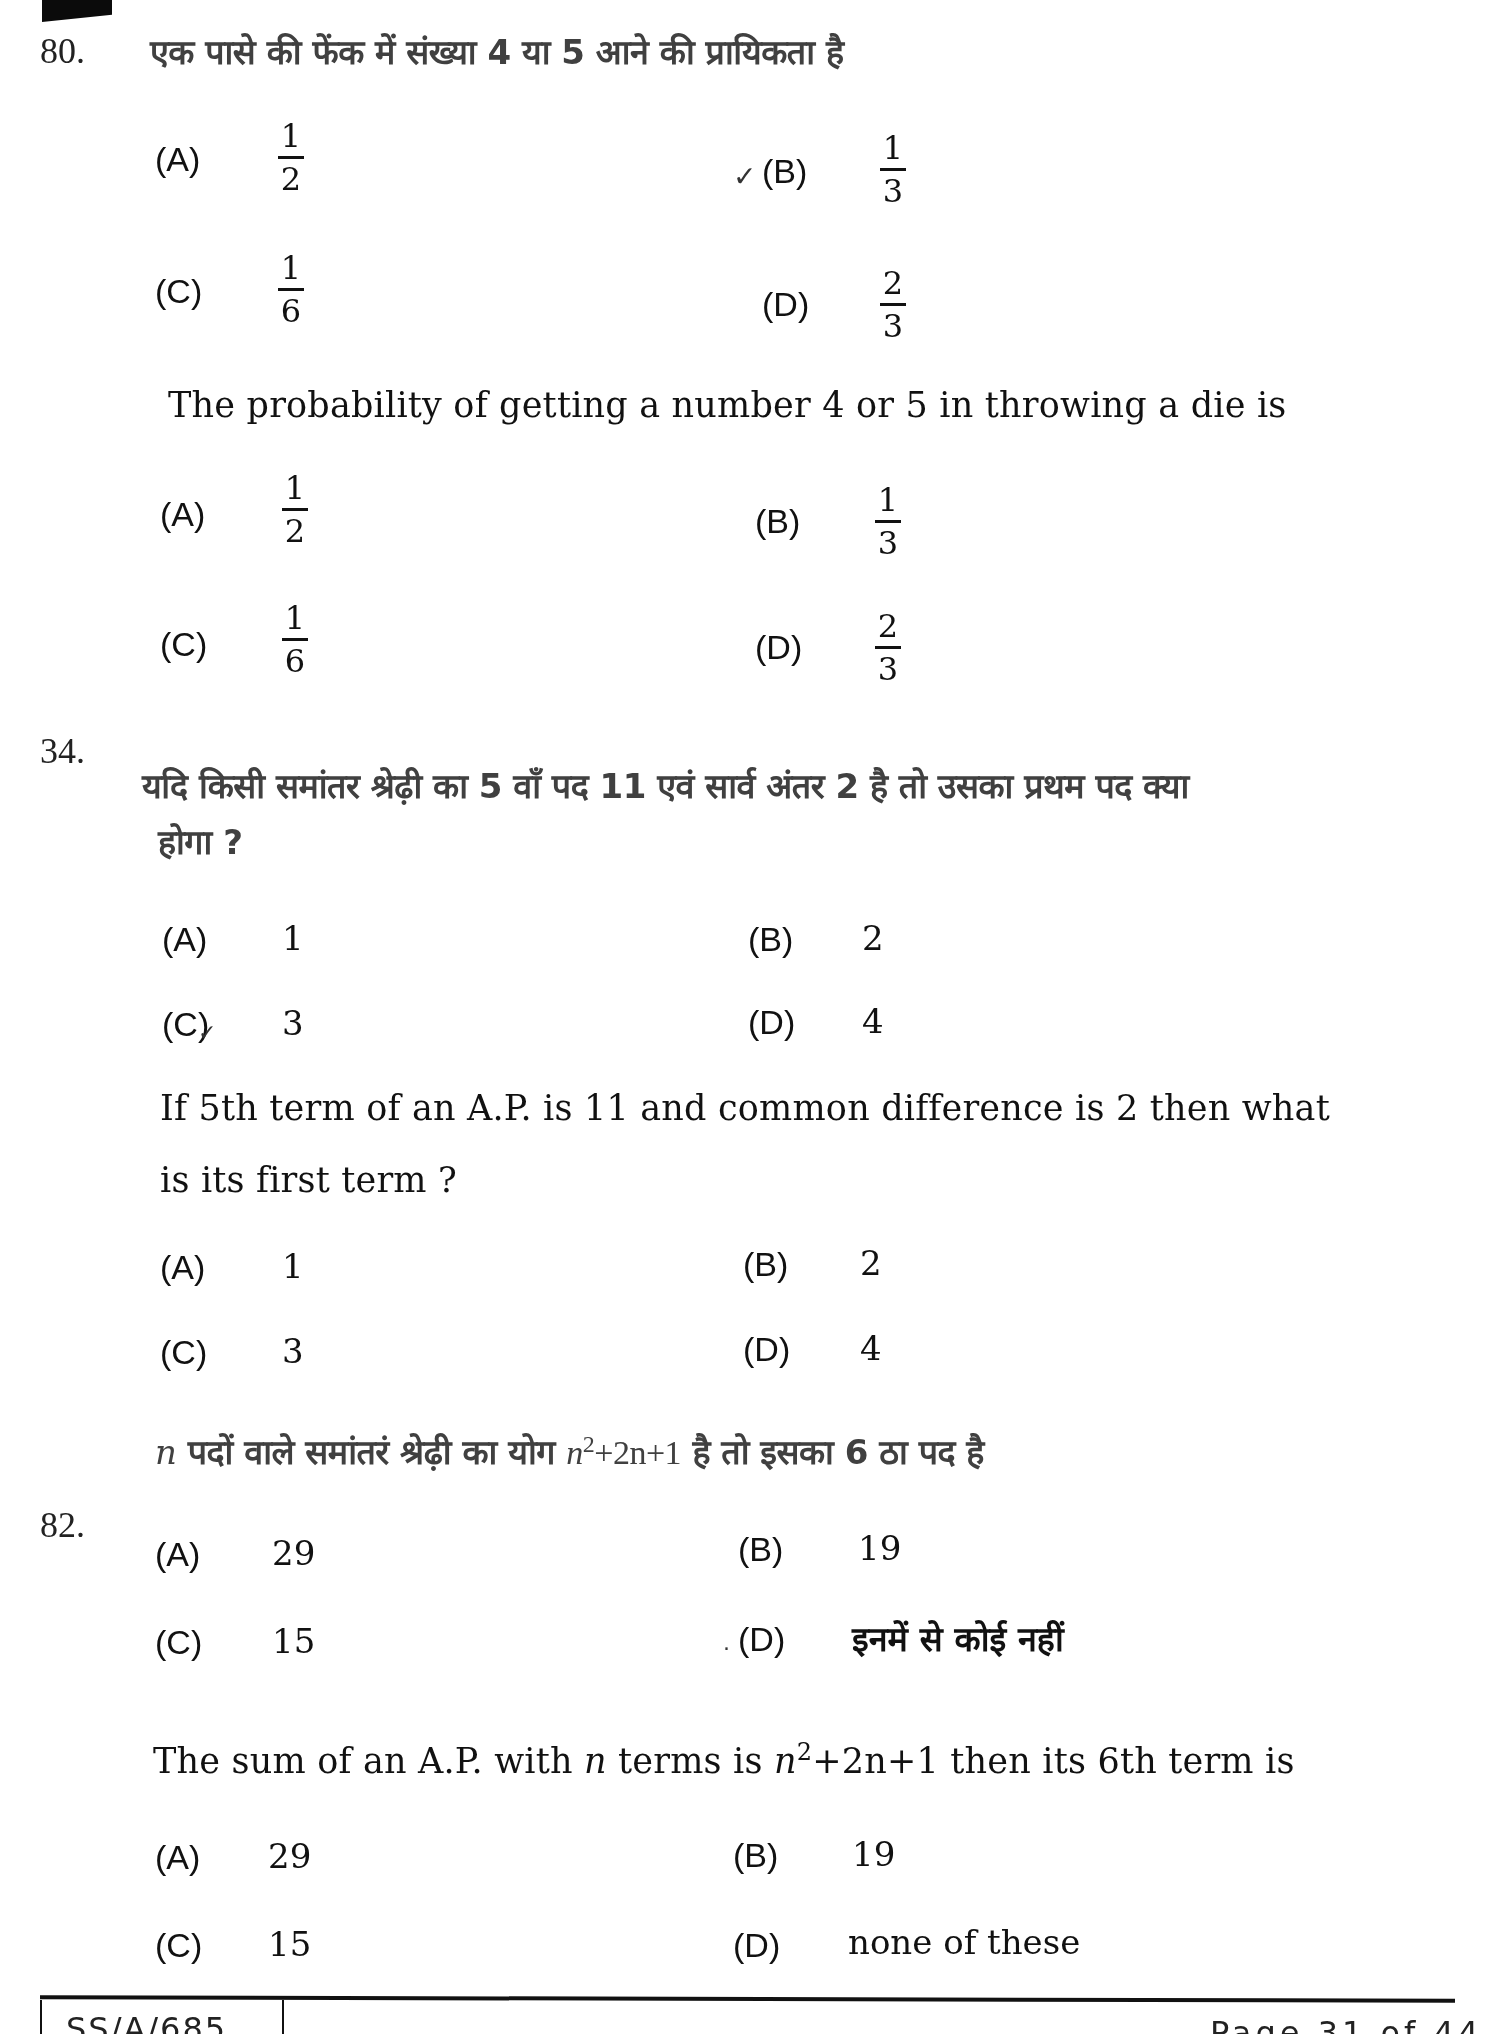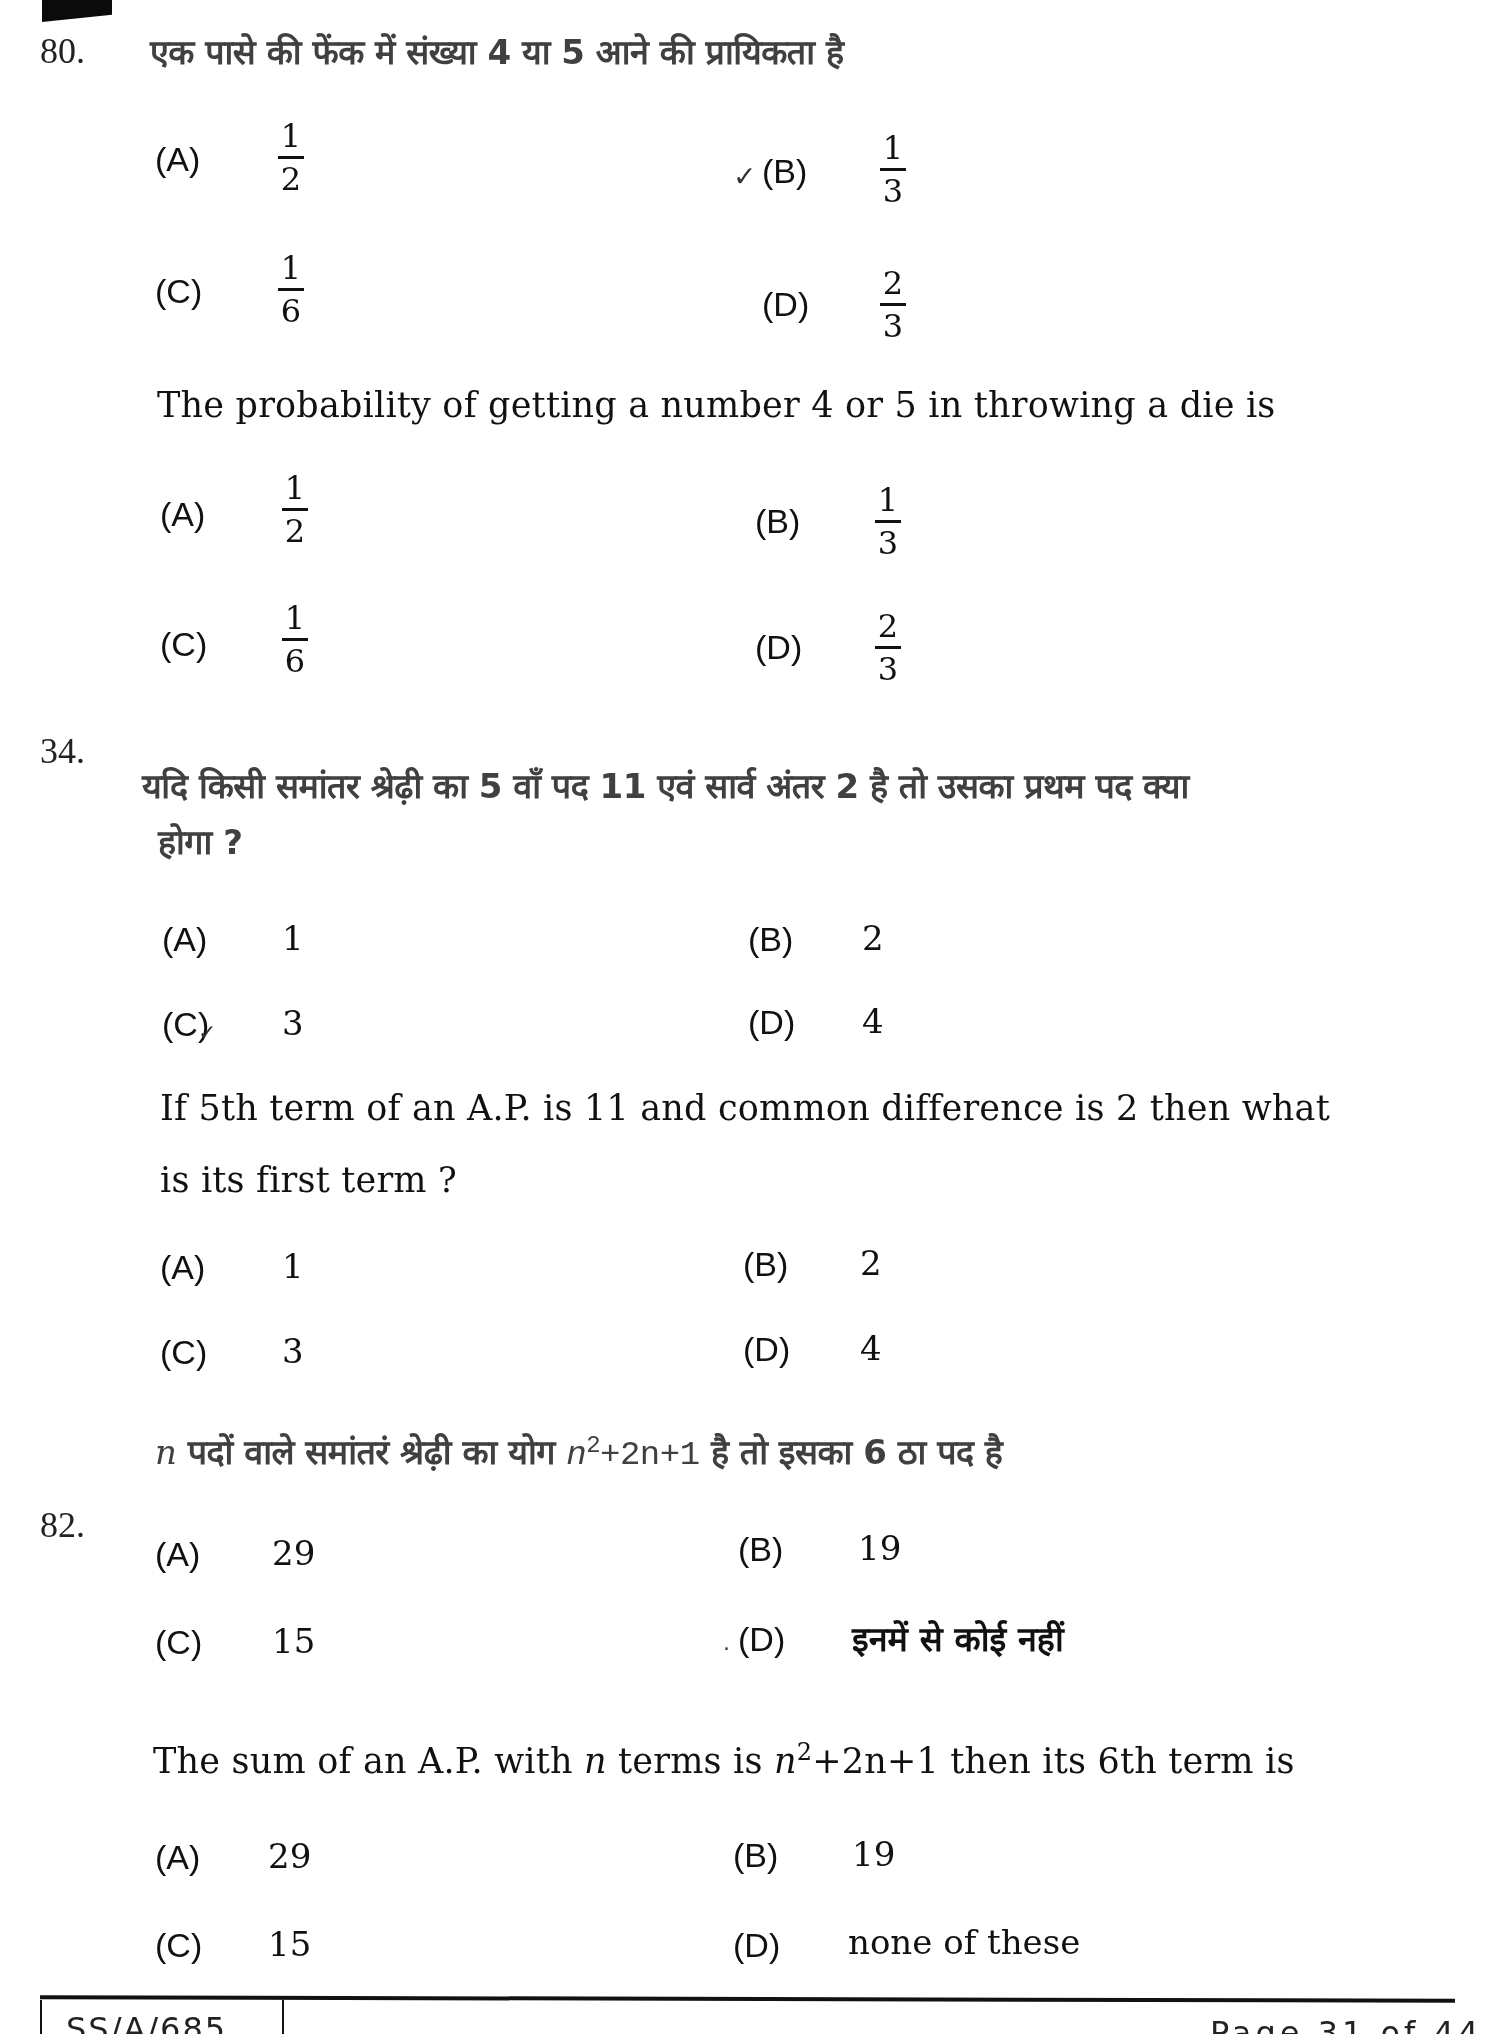--- a/index.html
+++ b/index.html
@@ -55,21 +55,21 @@
     <span class="bar"></span>
     <span>6</span>
 </div>
 <div class="abs lbl" style="left:762px; top:285px;">(D)</div>
 <div class="abs frac" style="left:880px; top:265px;">
   <span>2</span>
     <span class="bar"></span>
     <span>3</span>
 </div>
 
-<div class="abs eng" style="left:157px; top:385px;">The probability of getting a number 4 or 5 in throwing a die is</div>
+<div class="abs eng" style="left:168px; top:385px;">The probability of getting a number 4 or 5 in throwing a die is</div>
 
 <div class="abs lbl" style="left:160px; top:495px;">(A)</div>
 <div class="abs frac" style="left:282px; top:470px;">
   <span>1</span>
     <span class="bar"></span>
     <span>2</span>
 </div>
 <div class="abs lbl" style="left:755px; top:502px;">(B)</div>
 <div class="abs frac" style="left:875px; top:482px;">
   <span>1</span>
@@ -113,21 +113,21 @@
 <div class="abs lbl" style="left:743px; top:1245px;">(B)</div>
 <div class="abs val" style="left:860px; top:1243px;">2</div>
 
 <div class="abs lbl" style="left:160px; top:1333px;">(C)</div>
 <div class="abs val" style="left:282px; top:1331px;">3</div>
 <div class="abs lbl" style="left:743px; top:1330px;">(D)</div>
 <div class="abs val" style="left:860px; top:1328px;">4</div>
 
 <div class="abs qnum" style="left:40px; top:1504px;">82.</div>
 <div class="abs hindi" style="left:155px; top:1428px;">
-  <span class="ital" style="font-family:'DejaVu Serif',serif; font-weight:normal;">n</span><span> पदों वाले समांतरं श्रेढ़ी का योग </span><span style="font-family:Liberation Mono, monospace; font-weight:normal;"><span class="ital">n</span><sup>2</sup><span>+2n+1</span></span><span> है तो इसका 6 ठा पद है</span>
+  <span class="ital" style="font-family:'DejaVu Serif',serif; font-weight:normal;">n</span><span> पदों वाले समांतरं श्रेढ़ी का योग </span><span style="font-family:Liberation Serif, serif; font-weight:normal;"><span class="ital">n</span><sup>2</sup><span>+2n+1</span></span><span> है तो इसका 6 ठा पद है</span>
 </div>
 
 <div class="abs lbl" style="left:155px; top:1535px;">(A)</div>
 <div class="abs val" style="left:272px; top:1533px;">29</div>
 <div class="abs lbl" style="left:738px; top:1530px;">(B)</div>
 <div class="abs val" style="left:858px; top:1528px;">19</div>
 
 <div class="abs lbl" style="left:155px; top:1623px;">(C)</div>
 <div class="abs val" style="left:272px; top:1621px;">15</div>
 <div class="tick" style="left:723px; top:1630px; font-size:22px;">.</div>

